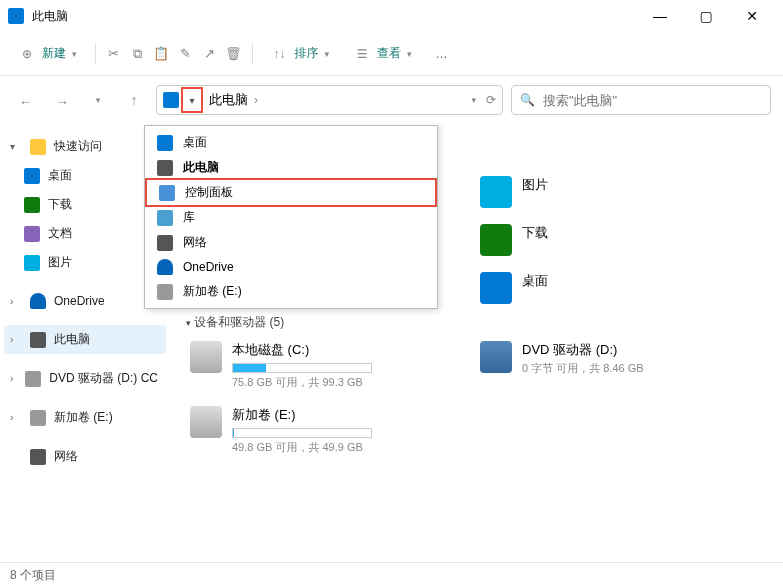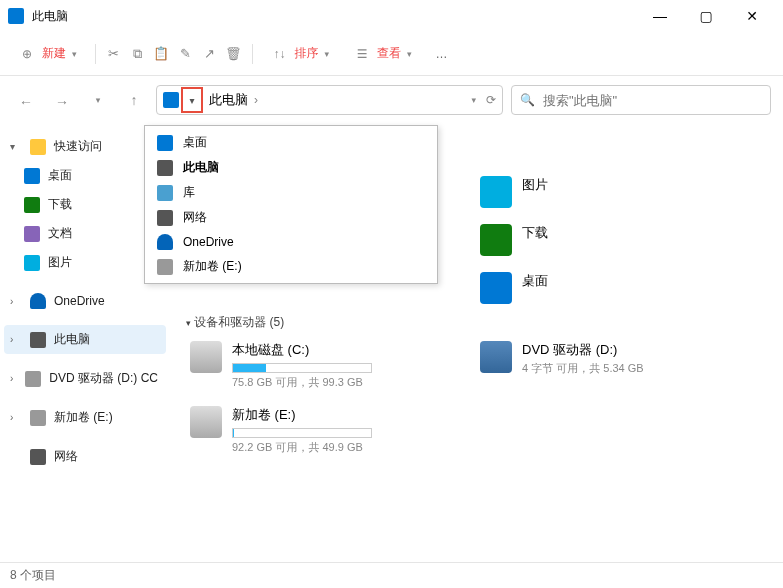--- a/index.html
+++ b/index.html
@@ -8,21 +8,21 @@
 .titlebar { display: flex; align-items: center; height: 32px; padding: 0 8px; }
 .titlebar .app-icon { width: 16px; height: 16px; background: #0078d4; margin-right: 8px; border-radius: 2px; }
 .titlebar .title { flex: 1; font-size: 12px; }
 .titlebar .winbtns { display: flex; }
 .titlebar .winbtn { width: 46px; height: 32px; display: flex; align-items: center; justify-content: center; font-size: 14px; }
 
 .toolbar { display: flex; align-items: center; height: 44px; padding: 0 8px; border-bottom: 1px solid #e5e5e5; gap: 4px; }
 .tb-btn { display: flex; align-items: center; gap: 6px; padding: 6px 10px; color: #666; border-radius: 4px; font-size: 13px; }
 .tb-icon { width: 18px; height: 18px; display: flex; align-items: center; justify-content: center; color: #888; }
 .tb-sep { width: 1px; height: 20px; background: #e0e0e0; margin: 0 4px; }
-.tb-label { color: #ef4444; }
+.tb-label { color: #0f766e; }
 
 .navbar { display: flex; align-items: center; height: 48px; padding: 0 12px; gap: 8px; }
 .nav-arrow { width: 28px; height: 28px; display: flex; align-items: center; justify-content: center; color: #888; font-size: 14px; }
 .addr-bar { flex: 1; display: flex; align-items: center; height: 30px; border: 1px solid #ccc; border-radius: 4px; padding: 0 6px; gap: 6px; position: relative; }
 .addr-icon { width: 16px; height: 16px; background: #0078d4; border-radius: 2px; }
 .addr-chev-wrap { border: 2px solid #e74c3c; width: 22px; height: 26px; display:flex; align-items:center; justify-content:center; margin-left:-4px; }
 .addr-chev { font-size: 10px; color: #555; }
 .addr-text { font-size: 13px; }
 .addr-right { margin-left: auto; display:flex; gap:10px; align-items:center; color:#888; }
 .search-box { width: 260px; height: 30px; border: 1px solid #ccc; border-radius: 4px; display: flex; align-items: center; padding: 0 8px; gap: 8px; color: #888; }
@@ -236,50 +236,54 @@
           <div class="item-bar">
               <div class="item-bar-fill" style="width:24%"></div>
             </div>
           <span class="item-sub">75.8 GB 可用，共 99.3 GB</span>
         </div>
       </div>
       <div class="item">
         <div class="item-icon dvd"></div>
         <div class="item-text">
           <span class="item-title">DVD 驱动器 (D:)</span>
-          <span class="item-sub">4 字节 可用，共 5.34 GB</span>
+          <span class="item-sub">0 字节 可用，共 8.46 GB</span>
         </div>
       </div>
       <div class="item">
         <div class="item-icon disk"></div>
         <div class="item-text">
           <span class="item-title">新加卷 (E:)</span>
           <div class="item-bar">
               <div class="item-bar-fill" style="width:1%"></div>
             </div>
-          <span class="item-sub">92.2 GB 可用，共 49.9 GB</span>
+          <span class="item-sub">49.8 GB 可用，共 49.9 GB</span>
         </div>
       </div>
     </div>
   </div>
 </div>
 
 <div class="statusbar">
   <span>8 个项目</span>
 </div>
 
 <div class="dropdown" id="dd">
     <div class="dd-item">
       <span class="dd-icon blue"></span>
       <span>桌面</span>
     </div>
     <div class="dd-item bold">
       <span class="dd-icon monitor"></span>
       <span>此电脑</span>
     </div>
+    <div class="dd-item hl">
+      <span class="dd-icon cp"></span>
+      <span>控制面板</span>
+    </div>
     <div class="dd-item">
       <span class="dd-icon lib"></span>
       <span>库</span>
     </div>
     <div class="dd-item">
       <span class="dd-icon net"></span>
       <span>网络</span>
     </div>
     <div class="dd-item">
       <span class="dd-icon cloud"></span>

